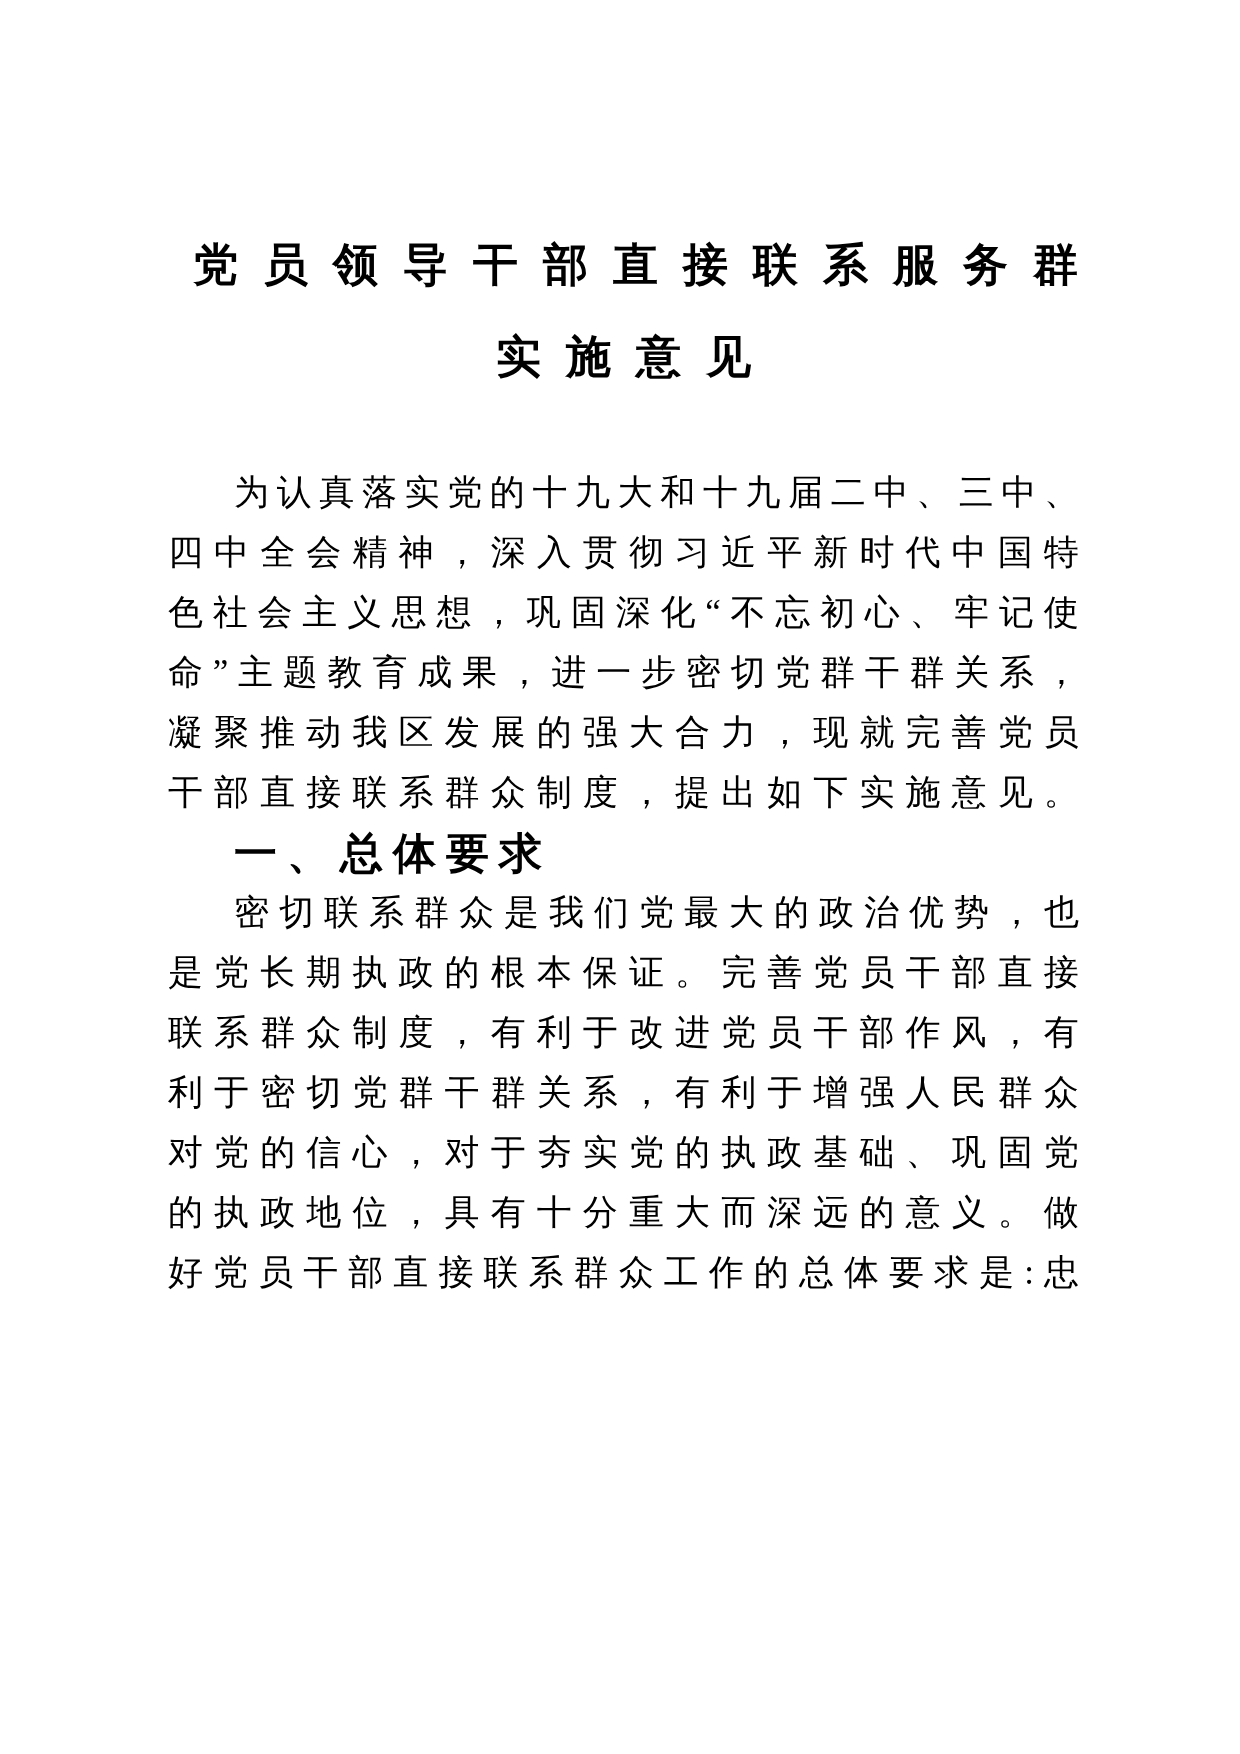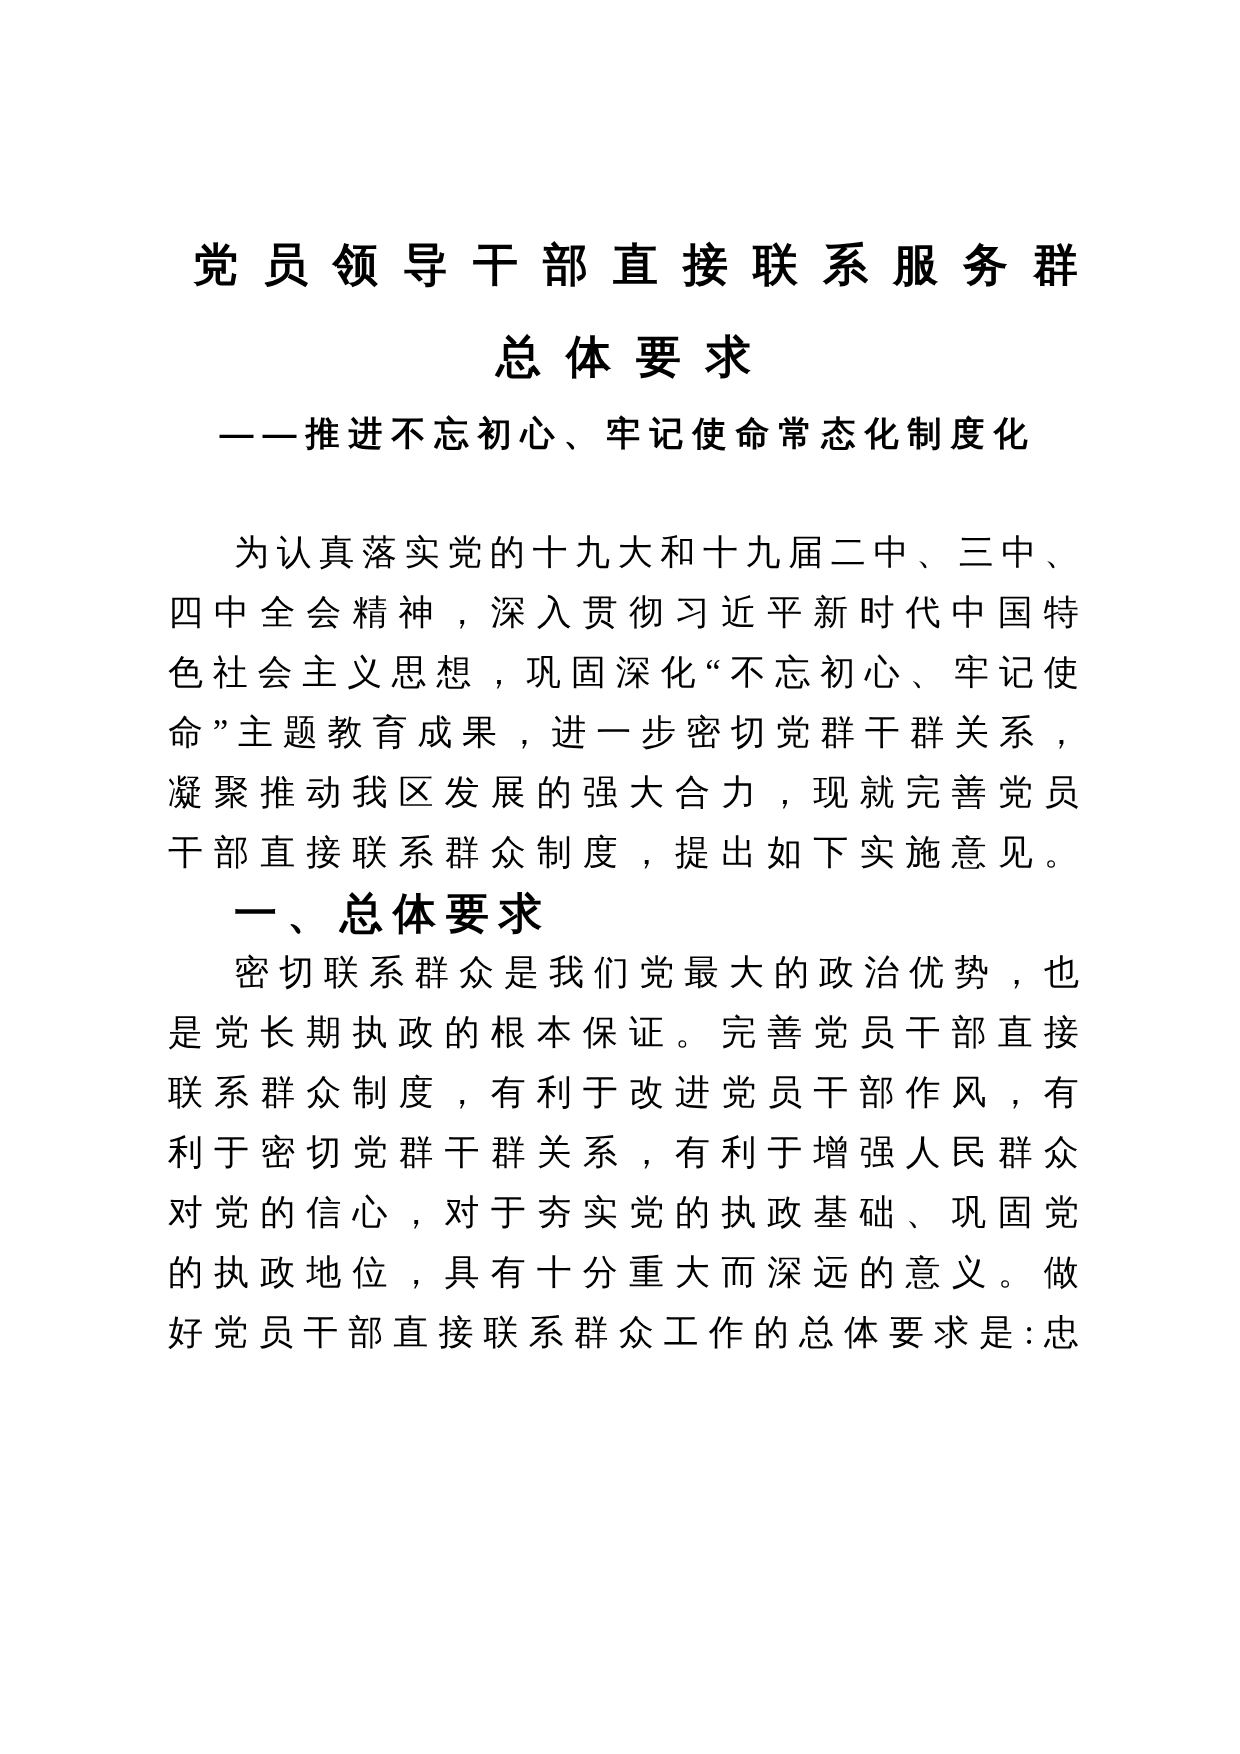--- a/index.html
+++ b/index.html
@@ -76,24 +76,23 @@
   }
 </style>
 </head>
 <body>
 
 <div class="page">
   <div class="content">
 
     <div class="title-block">
       <div class="title-line">党员领导干部直接联系服务群</div>
-      <div class="title-line">总体要求</div>
+      <div class="title-line">实施意见</div>
     </div>
 
-    <div class="subtitle-line">——推进不忘初心、牢记使命常态化制度化</div>
 
     <div class="body-spacer"></div>
 
     <div>
         <div class="line just indent">
           <span>为</span>
           <span>认</span>
           <span>真</span>
           <span>落</span>
           <span>实</span>

